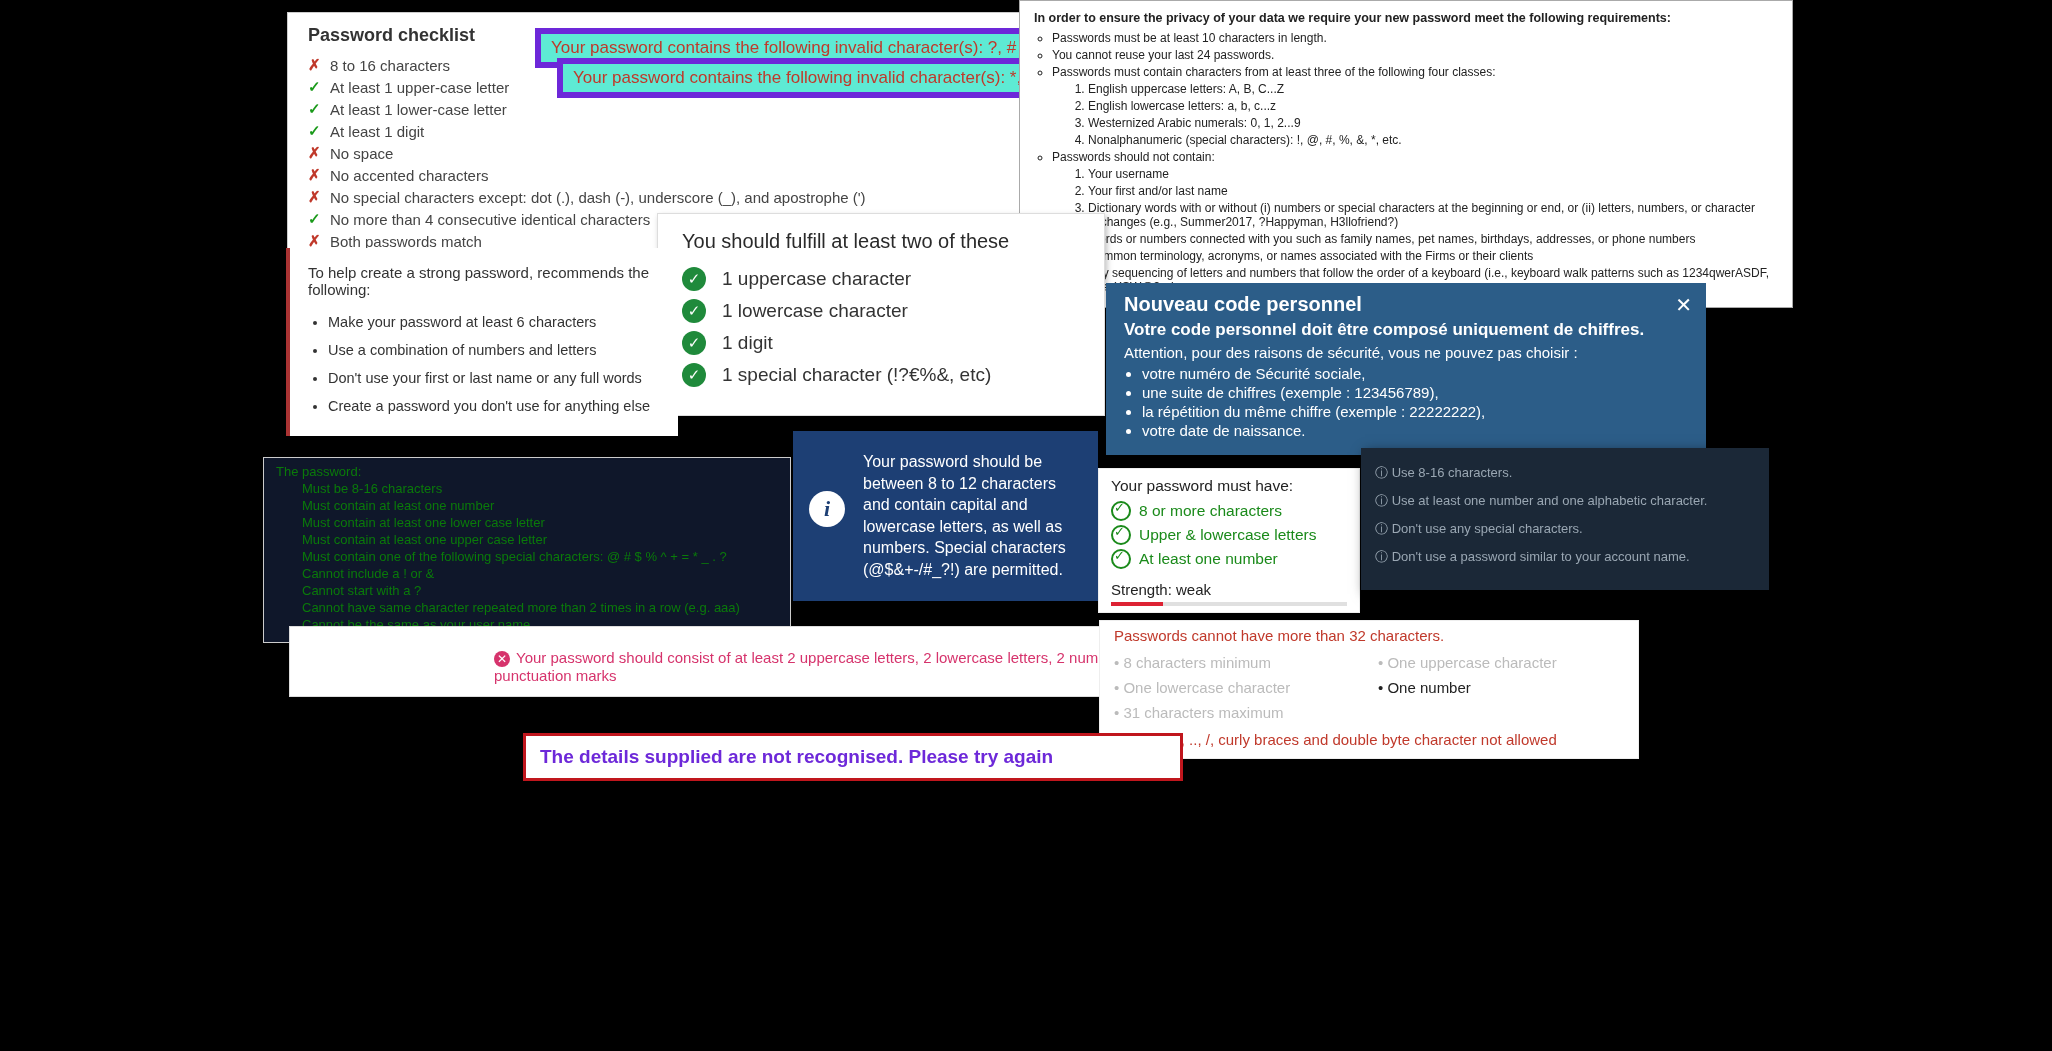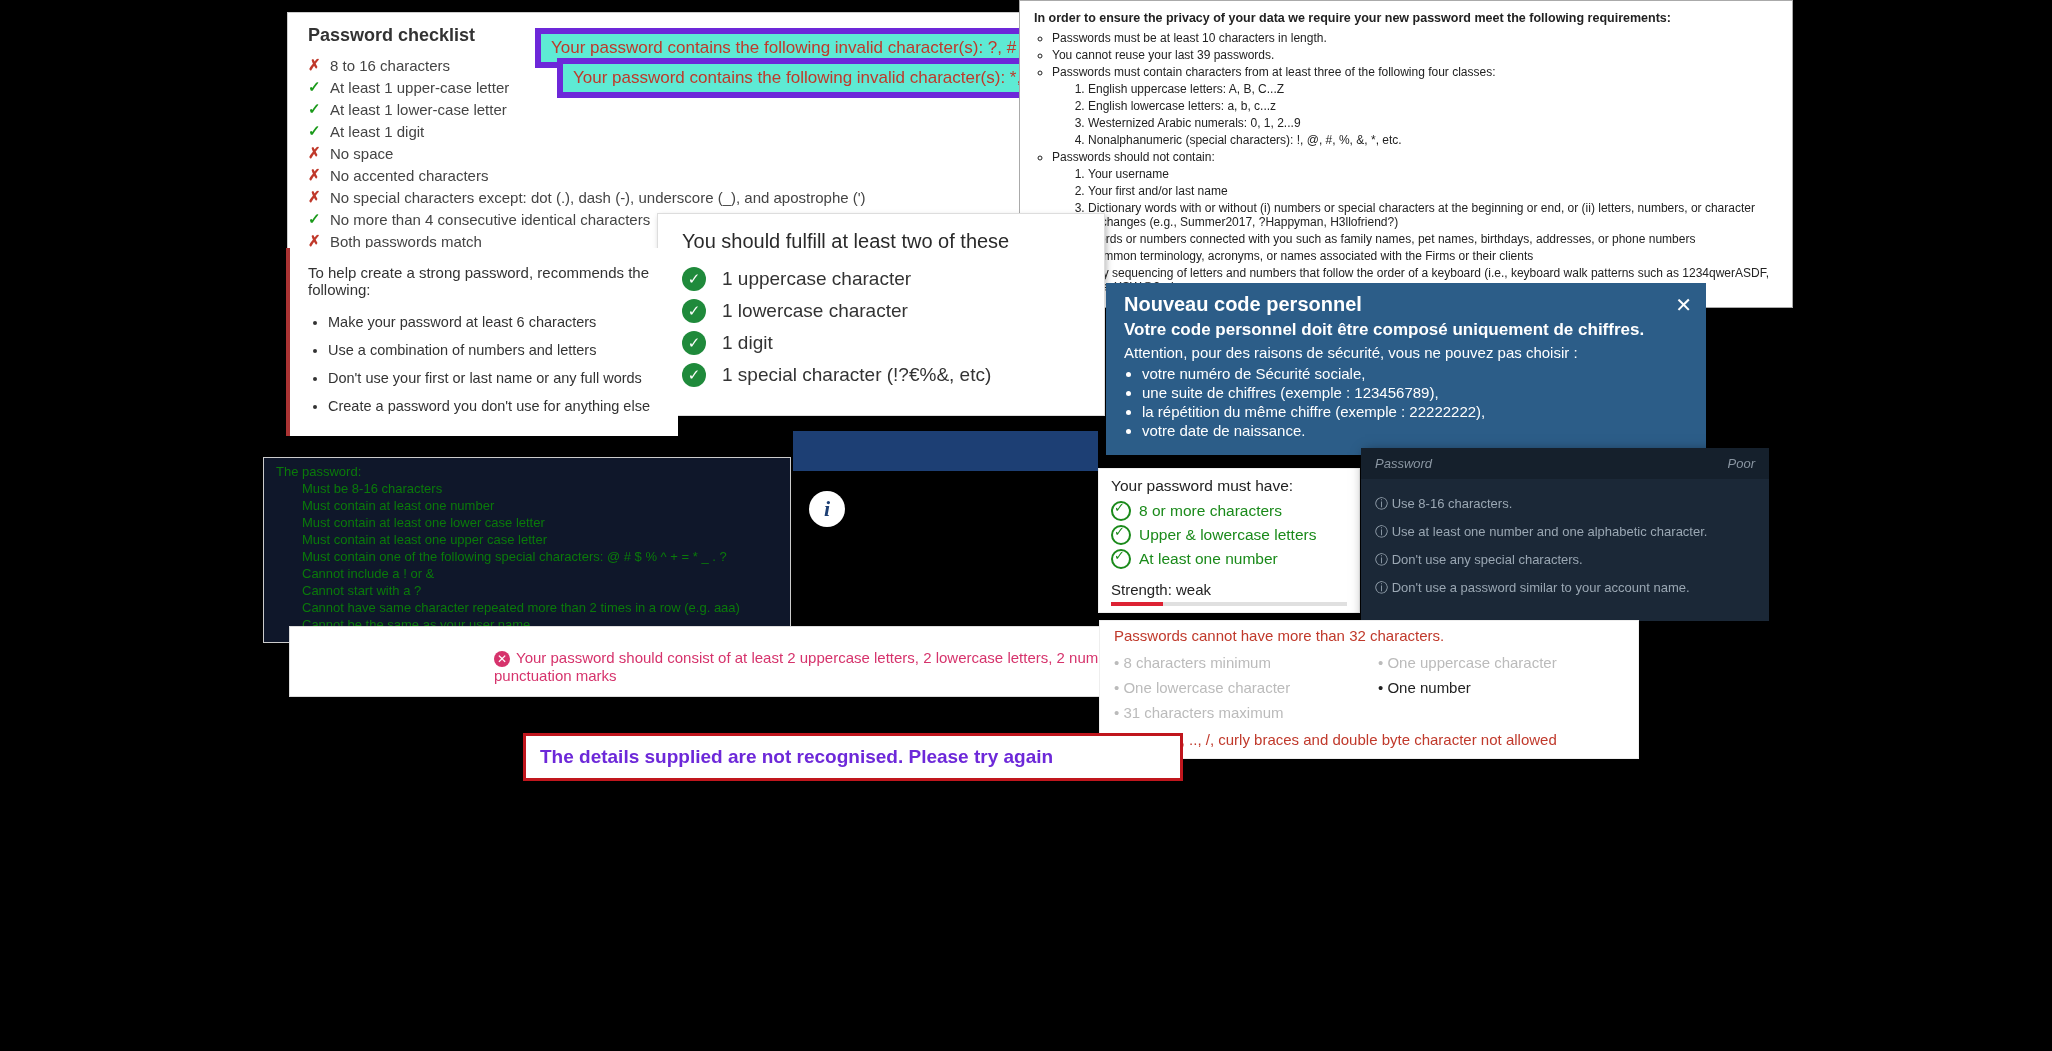--- a/index.html
+++ b/index.html
@@ -144,21 +144,21 @@
       </ul>
   </div>
 
   <div class="err e1">Your password contains the following invalid character(s): ?, #</div>
   <div class="err e2">Your password contains the following invalid character(s): *, )</div>
 
   <div class="panel p4">
     <div class="lead">In order to ensure the privacy of your data we require your new password meet the following requirements:</div>
     <ul class="top" id="priv-top">
         <li>Passwords must be at least 10 characters in length.</li>
-        <li>You cannot reuse your last 39 passwords.</li>
+        <li>You cannot reuse your last 24 passwords.</li>
         <li>Passwords must contain characters from at least three of the following four classes:</li>
         <ol>
           <li>English uppercase letters: A, B, C...Z</li>
           <li>English lowercase letters: a, b, c...z</li>
           <li>Westernized Arabic numerals: 0, 1, 2...9</li>
           <li>Nonalphanumeric (special characters): !, @, #, %, &amp;, *, etc.</li>
         </ol>
         <li>Passwords should not contain:</li>
         <ol>
           <li>Your username</li>
@@ -226,20 +226,21 @@
         <div class="r">Must contain one of the following special characters: @ # $ % ^ + = * _ . ?</div>
         <div class="r">Cannot include a ! or &amp;</div>
         <div class="r">Cannot start with a ?</div>
         <div class="r">Cannot have same character repeated more than 2 times in a row (e.g. aaa)</div>
         <div class="r">Cannot be the same as your user name</div>
       </div>
   </div>
 
   <div class="panel p7">
     <div class="info">i</div>
+    <div>Your password should be between 8 to 12 characters and contain capital and lowercase letters, as well as numbers. Special characters (@$&amp;+-/#_?!) are permitted.</div>
   </div>
 
   <div class="panel p8">
     <div class="t">Your password must have:</div>
     <div id="must-rows">
         <div class="row">
           <span class="ck"></span>
           <span>8 or more characters</span>
         </div>
         <div class="row">
@@ -251,24 +252,20 @@
           <span>At least one number</span>
         </div>
       </div>
     <div class="st">Strength: weak</div>
     <div class="bar">
         <div></div>
       </div>
   </div>
 
   <div class="panel p9">
-    <div class="hdr">
-      <span>Password</span>
-      <span class="poor">Poor</span>
-    </div>
     <div class="tips" id="dark-tips">
         <div class="tip">Use 8-16 characters.</div>
         <div class="tip">Use at least one number and one alphabetic character.</div>
         <div class="tip">Don't use any special characters.</div>
         <div class="tip">Don't use a password similar to your account name.</div>
       </div>
   </div>
 
   <div class="panel p10">
     <div class="msg">

